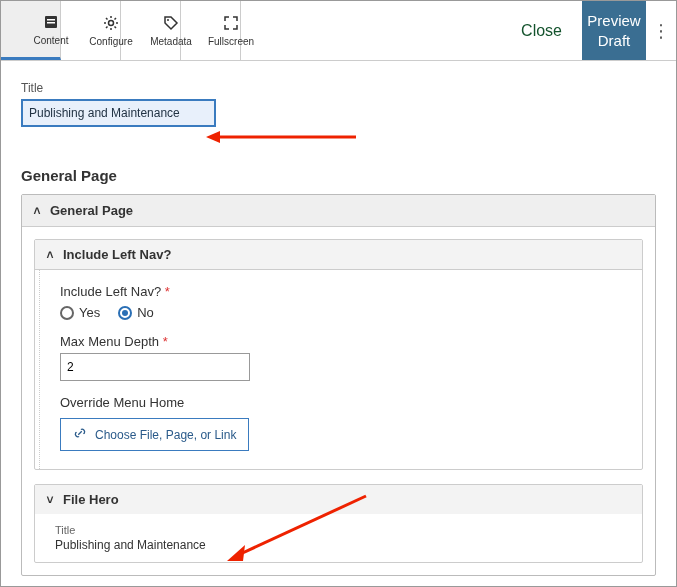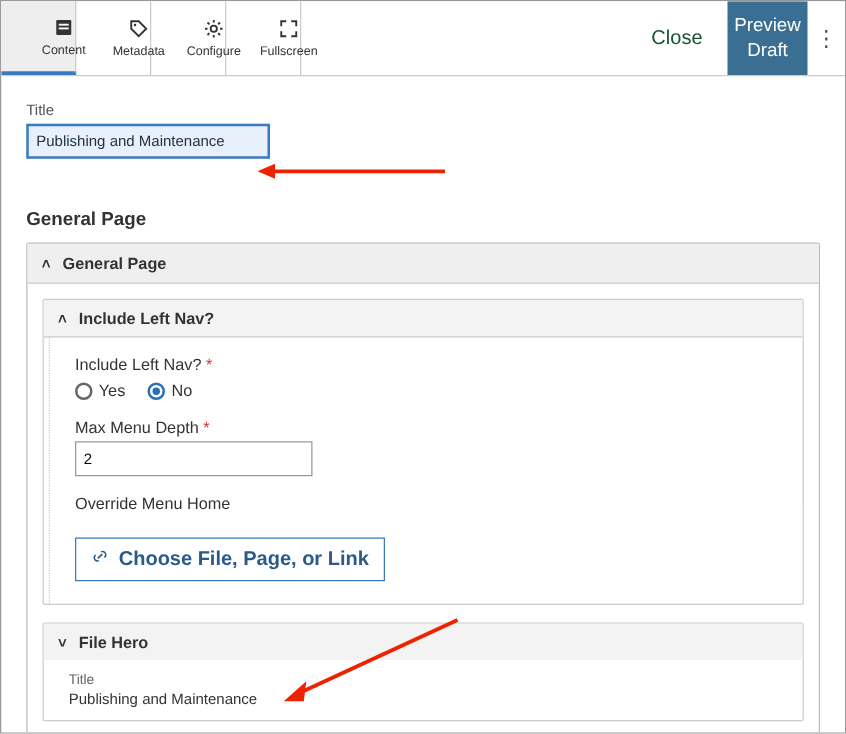--- a/index.html
+++ b/index.html
@@ -35,21 +35,21 @@
   .form-row { margin-bottom:14px; }
   .req { color:#d33; }
   .radios { display:flex; gap:18px; margin-top:6px; }
   .radio { display:flex; align-items:center; gap:5px; cursor:pointer; }
   .r-outer { width:14px; height:14px; border:2px solid #666; border-radius:50%; display:inline-flex; align-items:center; justify-content:center; }
   .r-outer.sel { border-color:#2a6fb5; }
   .r-inner { width:6px; height:6px; background:#2a6fb5; border-radius:50%; }
 
   .text-input { width:190px; padding:6px; border:1px solid #999; font-size:12px; margin-top:4px; }
 
-  .chooser { display:inline-flex; align-items:center; gap:8px; border:1px solid #3a7bbf; color:#2a5a8a; padding:7px 12px; font-size:16px; cursor:pointer; margin-top:20px;font-weight:bold; }
+  .chooser { display:inline-flex; align-items:center; gap:8px; border:1px solid #3a7bbf; color:#2a5a8a; padding:7px 12px; font-size:12px; cursor:pointer; margin-top:8px; }
 
   .basic-hero-panel { border:1px solid #ccc; border-radius:2px; margin-top:6px; }
   .bh-hd { background:#f3f3f3; padding:7px 10px; display:flex; align-items:center; gap:8px; font-size:13px; font-weight:bold; cursor:pointer; }
   .bh-bd { padding:10px 20px; }
   .ro-label { font-size:11px; color:#666; }
   .ro-val { font-size:12px; color:#333; margin-top:2px; }
 
   
   .arrow1 { position:absolute; left:205px; top:126px; pointer-events:none; }
   .arrow2 { position:absolute; left:220px; top:490px; pointer-events:none; }
@@ -68,34 +68,34 @@
             <rect x="2" y="2" width="12" height="12" rx="1" fill="#333"></rect>
             <rect x="4" y="5" width="8" height="1.5" fill="#fff"></rect>
             <rect x="4" y="8" width="8" height="1.5" fill="#fff"></rect>
           </svg>
       </span>
       <span>Content</span>
     </div>
     <div class="tool-tab">
       <span class="ic">
         <svg width="16" height="16" viewBox="0 0 16 16">
+            <circle cx="8" cy="8" r="2.5" fill="none" stroke="#333" stroke-width="1.5"></circle>
+            <path d="M8 1v2M8 13v2M1 8h2M13 8h2M3 3l1.5 1.5M11.5 11.5L13 13M13 3l-1.5 1.5M4.5 11.5L3 13" stroke="#333" stroke-width="1.5"></path>
+          </svg>
+      </span>
+      <span>Configure</span>
+    </div>
+    <div class="tool-tab">
+      <span class="ic">
+        <svg width="16" height="16" viewBox="0 0 16 16">
             <path d="M2 2h6l6 6-6 6-6-6z" fill="none" stroke="#333" stroke-width="1.5"></path>
             <circle cx="5" cy="5" r="1" fill="#333"></circle>
           </svg>
       </span>
       <span>Metadata</span>
-    </div>
-    <div class="tool-tab">
-      <span class="ic">
-        <svg width="16" height="16" viewBox="0 0 16 16">
-            <circle cx="8" cy="8" r="2.5" fill="none" stroke="#333" stroke-width="1.5"></circle>
-            <path d="M8 1v2M8 13v2M1 8h2M13 8h2M3 3l1.5 1.5M11.5 11.5L13 13M13 3l-1.5 1.5M4.5 11.5L3 13" stroke="#333" stroke-width="1.5"></path>
-          </svg>
-      </span>
-      <span>Configure</span>
     </div>
     <div class="tool-tab">
       <span class="ic">
         <svg width="16" height="16" viewBox="0 0 16 16">
             <path d="M2 6V2h4M14 6V2h-4M2 10v4h4M14 10v4h-4" fill="none" stroke="#333" stroke-width="1.5"></path>
           </svg>
       </span>
       <span>Fullscreen</span>
     </div>
     <div class="spacer"></div>

